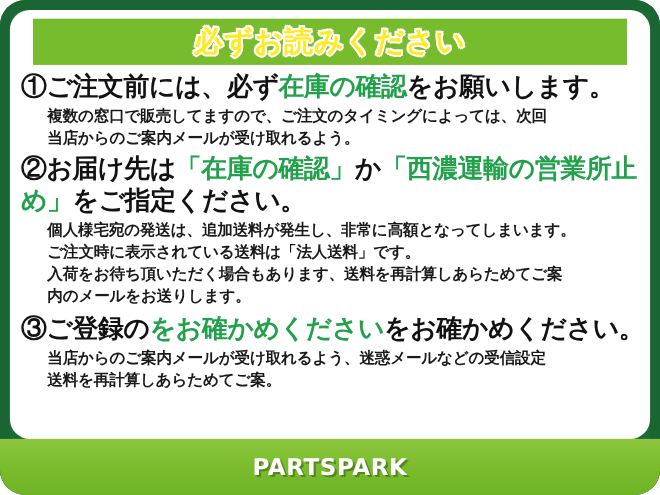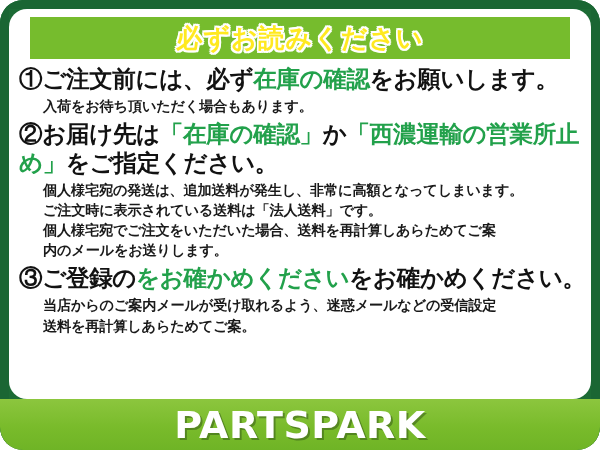--- a/index.html
+++ b/index.html
@@ -125,21 +125,21 @@
     top: 399px;
     width: 600px;
     height: 51px;
     background: linear-gradient(180deg, #8cc63e 0%, #79bb2b 55%, #6fb426 100%);
     display: flex;
     align-items: center;
     justify-content: center;
   }
   .brand {
     font-family: "DejaVu Sans", "Liberation Sans", sans-serif;
-    font-size: 38px;
+    font-size: 21px;
     font-weight: bold;
     color: #ffffff;
     letter-spacing: 0.5px;
     text-shadow: 2px 2px 0 rgba(40,70,20,0.45);
   }
 </style>
 </head>
 <body>
 
 <div id="screen">
@@ -152,30 +152,31 @@
 
     <div class="banner">
       <span class="banner-title">必ずお読みください</span>
     </div>
 
     <div class="list">
 
       <div class="item">
         <div class="item-head"><span>①</span><span>ご注文前には、必ず</span><span class="hl">在庫の確認</span><span>をお願いします。</span></div>
         <div class="item-body">
-          <div>入荷をお待ち頂いただく場合もあります。</div>
+          <div>複数の窓口で販売してますので、ご注文のタイミングによっては、次回</div>
+          <div>当店からのご案内メールが受け取れるよう。</div>
         </div>
       </div>
 
       <div class="item">
         <div class="item-head wrap"><span>②</span><span>お届け先は</span><span class="hl">「在庫の確認」</span><span>か</span><span class="hl">「西濃運輸の営業所止め」</span><span>をご指定ください。</span></div>
         <div class="item-body">
           <div>個人様宅宛の発送は、追加送料が発生し、非常に高額となってしまいます。</div>
           <div>ご注文時に表示されている送料は「法人送料」です。</div>
-          <div>個人様宅宛でご注文をいただいた場合、送料を再計算しあらためてご案</div>
+          <div>入荷をお待ち頂いただく場合もあります、送料を再計算しあらためてご案</div>
           <div>内のメールをお送りします。</div>
         </div>
       </div>
 
       <div class="item">
         <div class="item-head"><span>③</span><span>ご登録の</span><span class="hl">をお確かめください</span><span>をお確かめください。</span></div>
         <div class="item-body">
           <div>当店からのご案内メールが受け取れるよう、迷惑メールなどの受信設定</div>
           <div>送料を再計算しあらためてご案。</div>
         </div>

